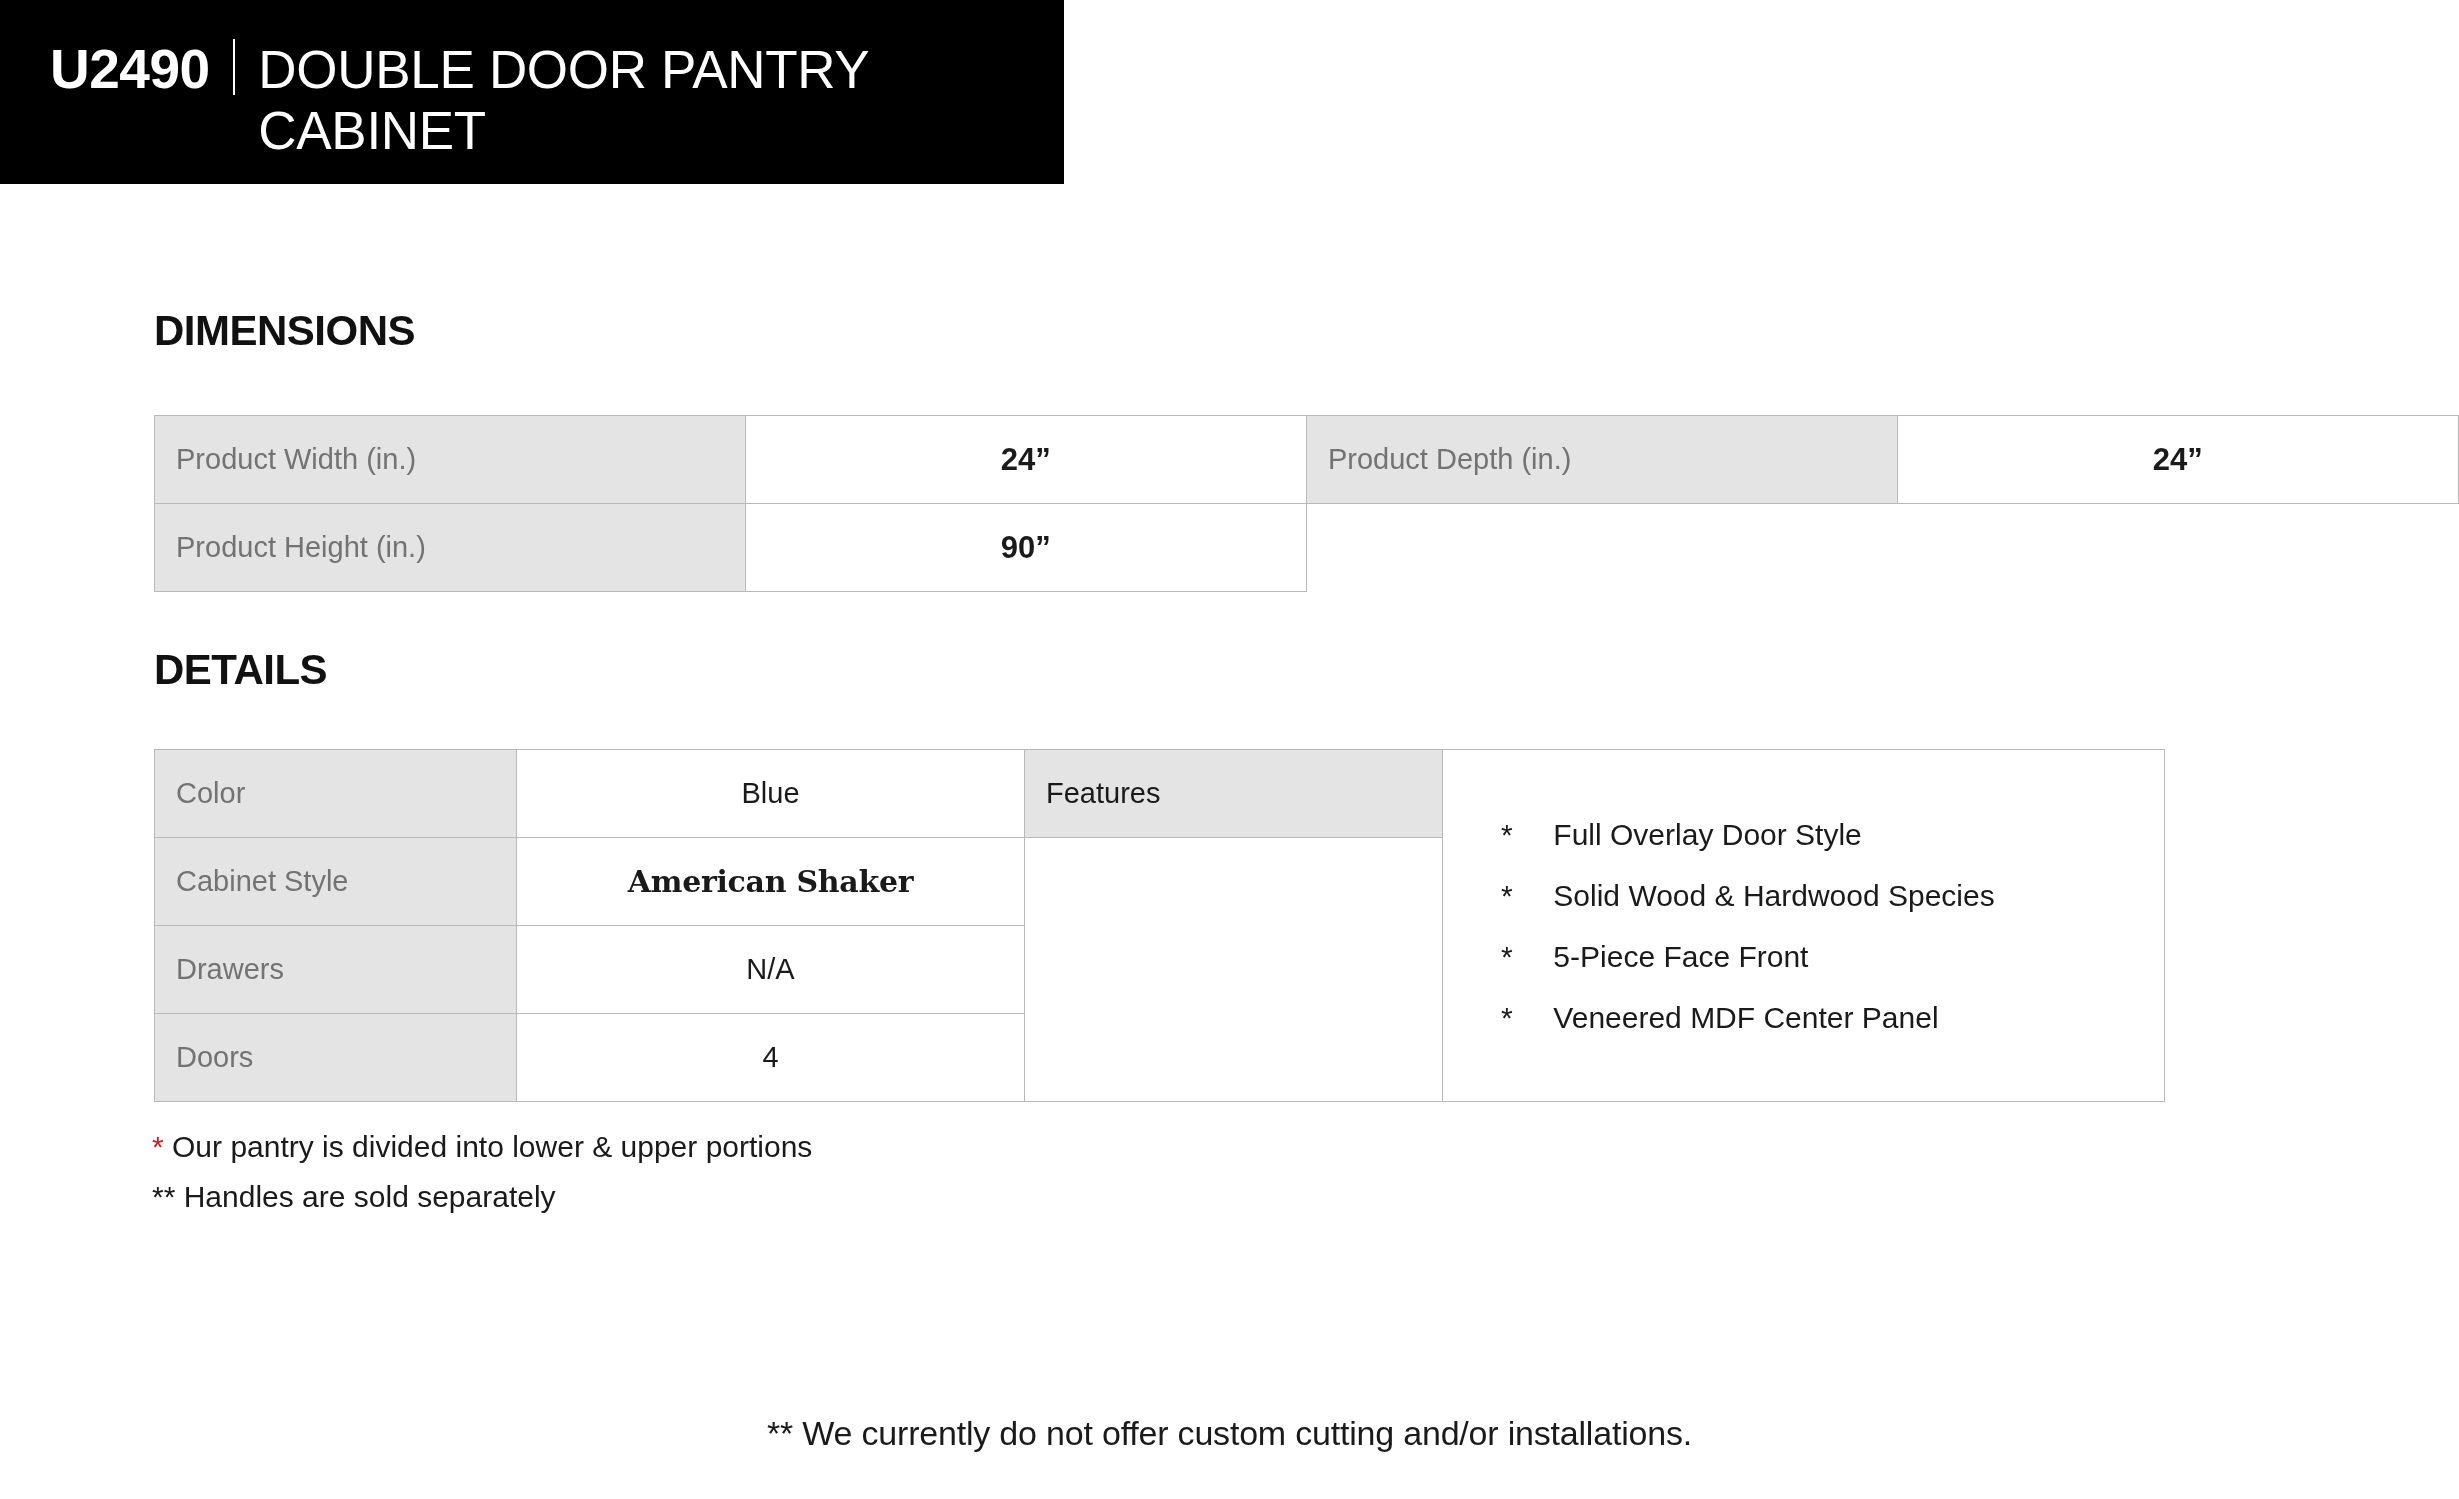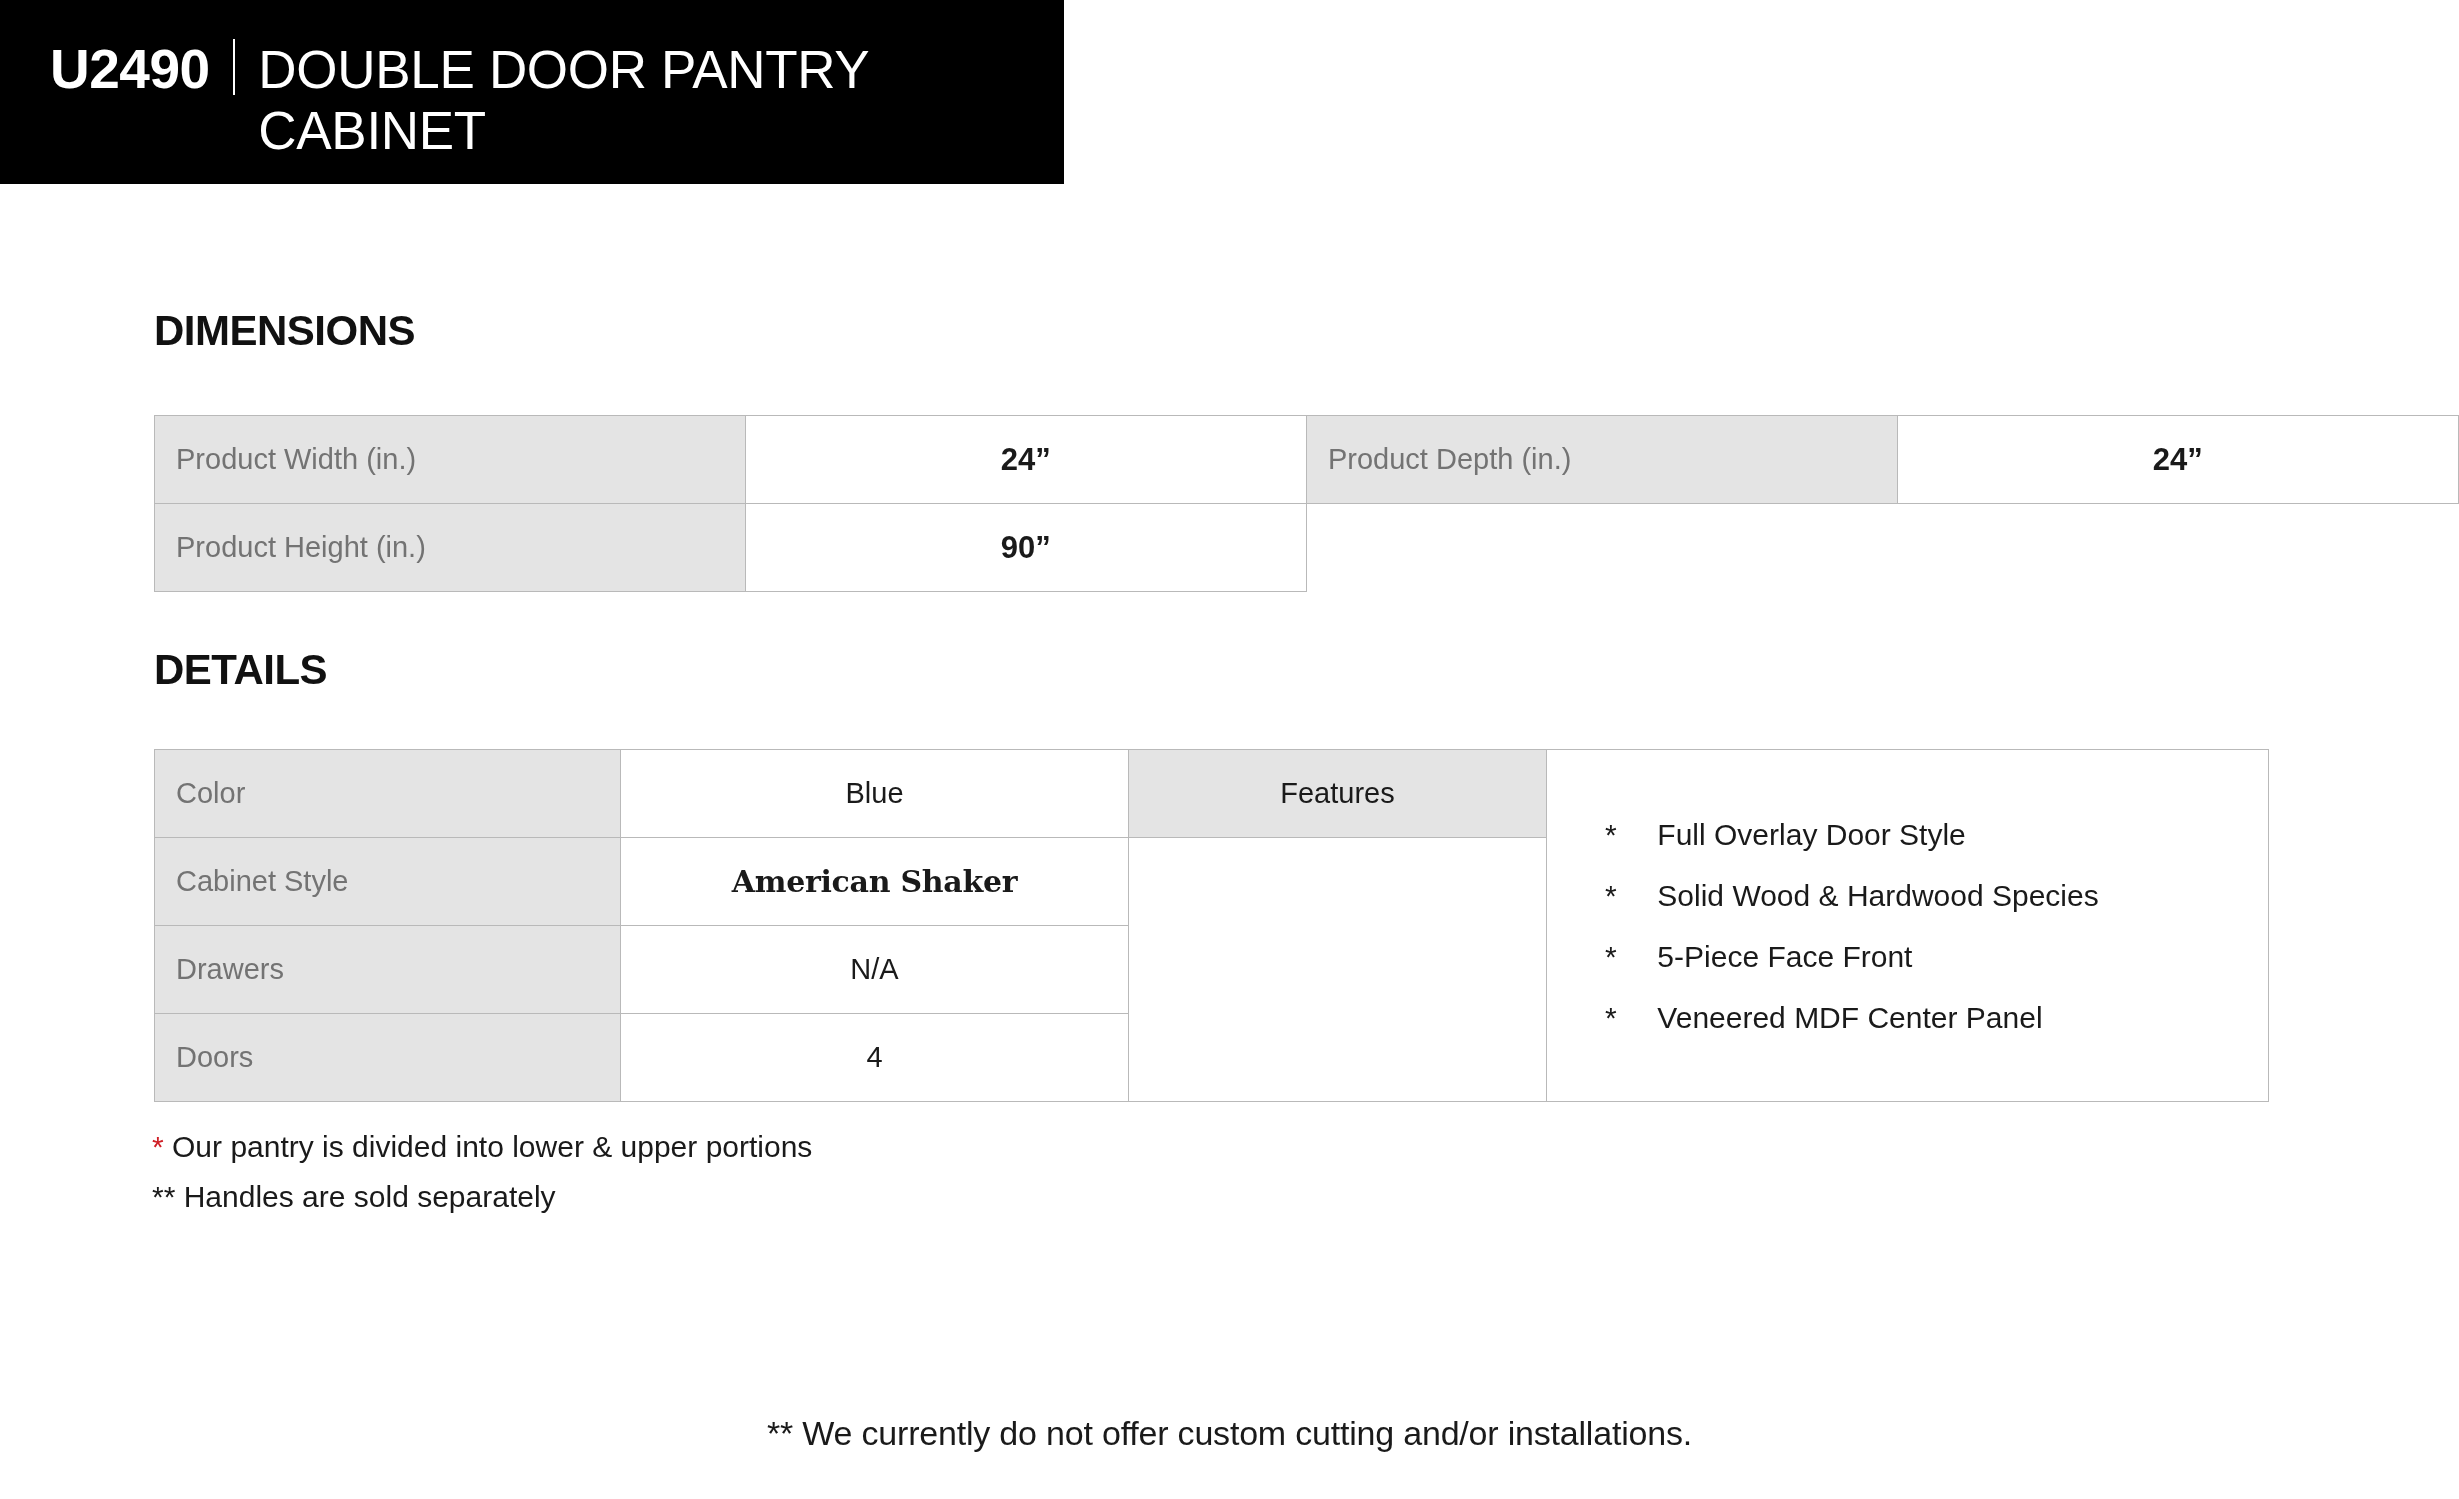--- a/index.html
+++ b/index.html
@@ -114,26 +114,26 @@
     top: 415px;
   }
   #dimensions-table td.dim-label { width: 615px; }
   #dimensions-table td.dim-value { width: 587px; }
 
   
   #details-table {
     left: 154px;
     top: 749px;
   }
-  #details-table td.det-label { width: 466px; }
+  #details-table td.det-label { width: 362px; }
   #details-table td.det-value { width: 508px; }
   #details-table td.det-features-head {
     width: 418px;
     background: #e4e4e4;
-    text-align: center;
+    text-align: left;
     margin-top: 12px;
   }
   #details-table td.det-features-body {
     width: 418px;
     background: #ffffff;
   }
   #details-table td.det-feature-list {
     width: 722px;
     background: #ffffff;
     padding: 0;

